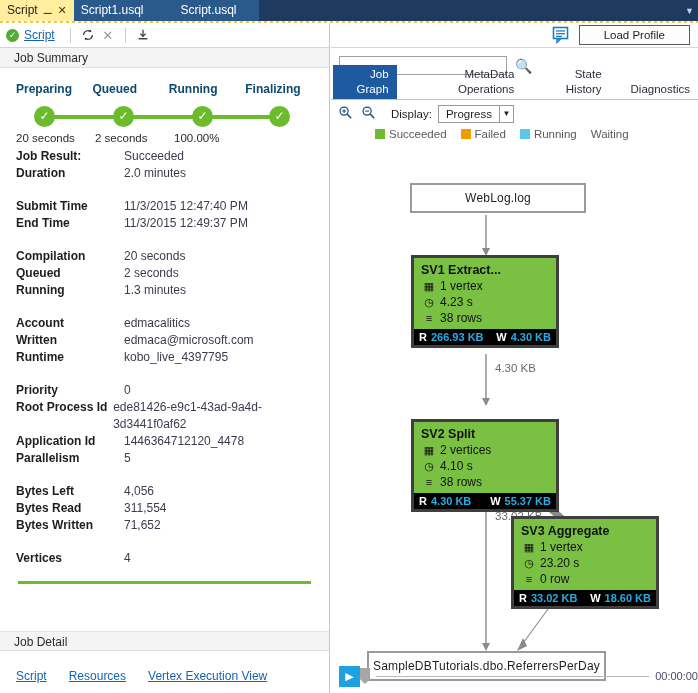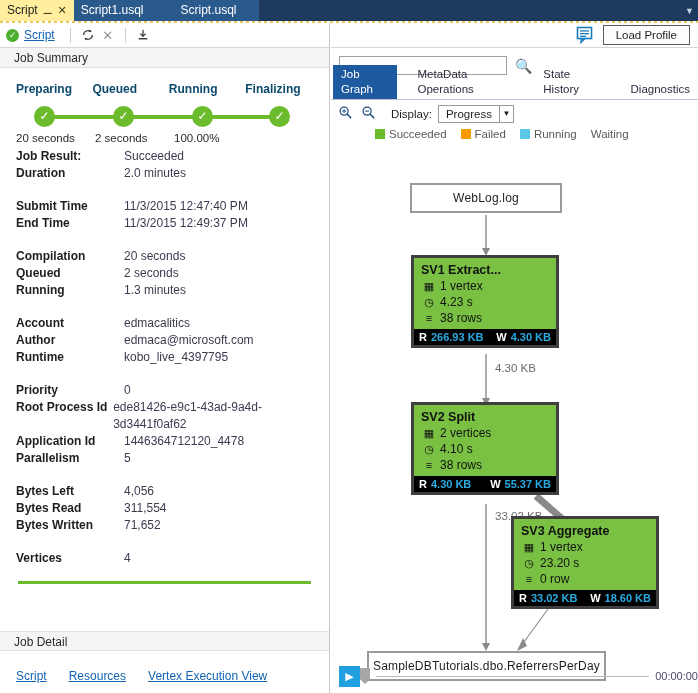--- a/index.html
+++ b/index.html
@@ -117,35 +117,35 @@
     position: absolute; left: 331px; top: 23px; width: 367px; height: 670px;
     background: #ffffff;
   }
   .rp-toolbar {
     height: 25px; display: flex; align-items: center; justify-content: flex-end;
     gap: 8px; padding-right: 8px; border-bottom: 1px solid #d6d6d6;
   }
   .comment-icon { width: 20px; height: 18px; cursor: pointer; }
   .btn-load {
     border: 1px solid #5b5b5b; background: #fdfdfd; font-size: 11.5px;
-    padding: 3px 12px; cursor: pointer; color: #1e1e1e;
+    padding: 3px 24px; cursor: pointer; color: #1e1e1e;
     font-family: "Liberation Sans", sans-serif;
   }
 
   .rp-search { display: flex; align-items: center; padding: 8px 0 6px 8px; gap: 8px; }
   .search-input {
     width: 168px; height: 19px; border: 1px solid #a0a0a0; background: #fff;
     font-size: 12px; padding: 0 4px; outline: none;
     font-family: "Liberation Sans", sans-serif;
   }
   .search-icon { font-size: 14px; color: #1e1e1e; cursor: pointer; }
 
   .rp-tabs {
     display: flex; align-items: flex-end; gap: 13px; padding-left: 2px;
-    border-bottom: 1px solid #b8c4d4; height: 19px;
+    border-bottom: 1px solid #b8c4d4; height: 19px; text-align: right;
   }
   .rp-tab {
     font-size: 11.5px; padding: 2px 8px 2px 8px; cursor: pointer;
     color: #2b2b3f; line-height: 15px;
   }
   .rp-tab.sel { background: #1e5aa0; color: #ffffff; }
 
   .rp-controls { display: flex; align-items: center; padding: 5px 0 0 6px; gap: 6px; }
   .zoom-btn { font-size: 13px; color: #1e4d80; cursor: pointer; width: 17px; text-align:center;}
   .display-label { font-size: 11.5px; margin-left: 8px; color:#1e1e1e;}
@@ -310,21 +310,21 @@
         </div>
       </div>
       <div class="kv-gap"></div>
 
       <div class="kv">
         <div class="kv-row">
           <div class="kv-k">Account</div>
           <div class="kv-v">edmacalitics</div>
         </div>
         <div class="kv-row">
-          <div class="kv-k">Author</div>
+          <div class="kv-k">Written</div>
           <div class="kv-v">edmaca@microsoft.com</div>
         </div>
         <div class="kv-row">
           <div class="kv-k">Runtime</div>
           <div class="kv-v">kobo_live_4397795</div>
         </div>
       </div>
       <div class="kv-gap"></div>
 
       <div class="kv">
@@ -461,21 +461,21 @@
         <line x1="155" y1="356" x2="155" y2="495" stroke="#8a8a8a" stroke-width="1.4"></line>
         <polygon points="151,495 159,495 155,503" fill="#8a8a8a"></polygon>
 
         <line x1="205" y1="348" x2="253" y2="390" stroke="#8a8a8a" stroke-width="7"></line>
         <polygon points="248,378 262,398 243,394" fill="#8a8a8a"></polygon>
 
         <line x1="225" y1="450" x2="190" y2="498" stroke="#8a8a8a" stroke-width="1.1"></line>
         <polygon points="186,503 192,490 196,498" fill="#8a8a8a"></polygon>
       </svg>
 
-      <div class="gnode io-node" style="left:79px; top:35px; width:152px;">WebLog.log</div>
+      <div class="gnode io-node" style="left:79px; top:35px; width:176px;">WebLog.log</div>
 
       <div class="gnode v-node" style="left:80px; top:107px;">
         <div class="v-title">SV1 Extract...</div>
         <div class="v-row">
           <span class="v-ico">▦</span>
           <span>1 vertex</span>
         </div>
         <div class="v-row">
           <span class="v-ico">◷</span>
           <span>4.23 s</span>
@@ -488,21 +488,21 @@
           <span>R</span>
           <span class="num">266.93 KB</span>
           <span class="sp"></span>
           <span>W</span>
           <span class="num">4.30 KB</span>
         </div>
       </div>
 
       <div class="edge-label" style="left:164px; top:214px;">4.30 KB</div>
 
-      <div class="gnode v-node" style="left:80px; top:254px;">
+      <div class="gnode v-node" style="left:80px; top:271px;">
         <div class="v-title">SV2 Split</div>
         <div class="v-row">
           <span class="v-ico">▦</span>
           <span>2 vertices</span>
         </div>
         <div class="v-row">
           <span class="v-ico">◷</span>
           <span>4.10 s</span>
         </div>
         <div class="v-row">

